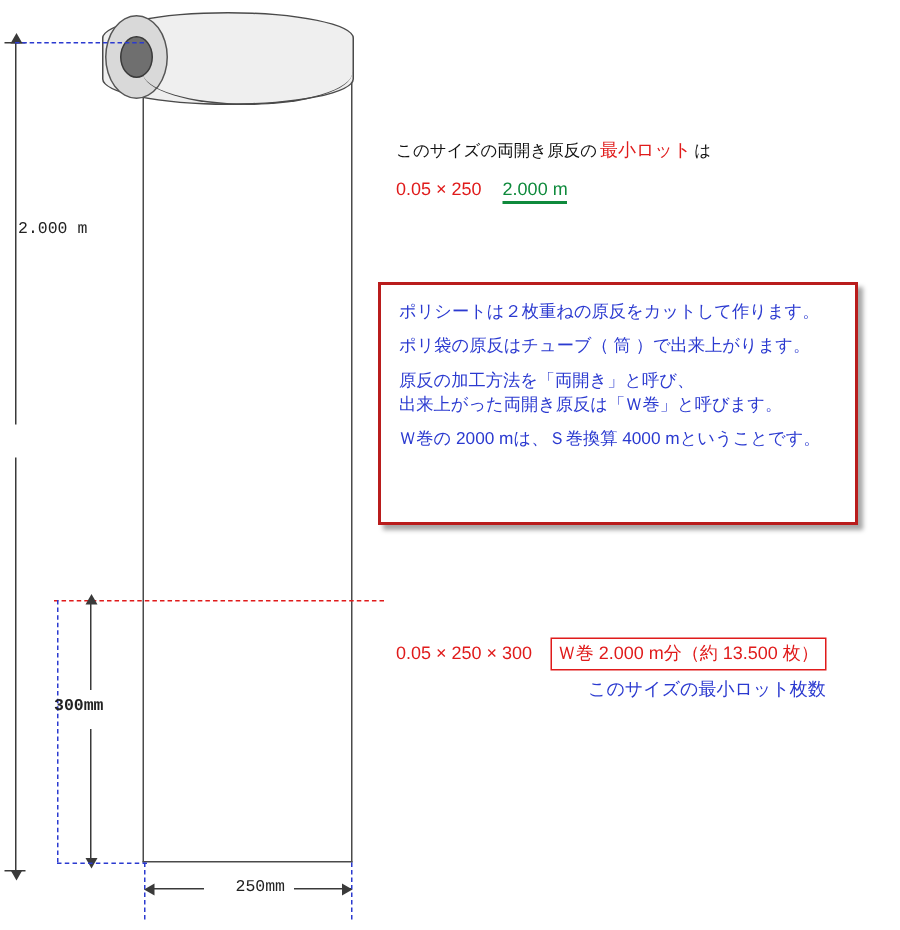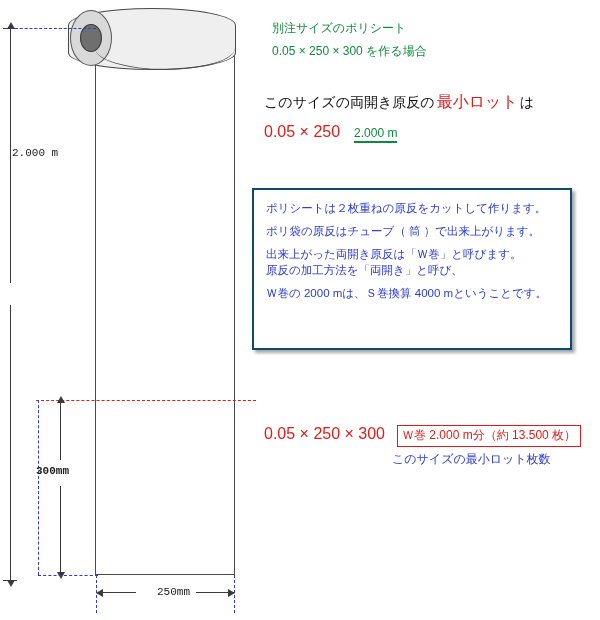--- a/index.html
+++ b/index.html
@@ -110,26 +110,26 @@
   }
 
   
   .t-green {
     color: #0f8a3c;
     font-size: 12px;
     white-space: nowrap;
   }
   .t-black {
     color: #111;
-    font-size: 14px;
+    font-size: 11px;
     white-space: nowrap;
   }
   .t-red {
     color: #e01b1b;
-    font-size: 16px;
+    font-size: 12px;
     white-space: nowrap;
   }
   .t-blue {
     color: #2b3ad0;
     font-size: 12px;
     white-space: nowrap;
   }
   .t-row { display: flex; align-items: baseline; gap: 6px; }
   .u-green {
     color: #0f8a3c;
@@ -137,21 +137,21 @@
     border-bottom: 2px solid #0f8a3c;
     padding-bottom: 1px;
     white-space: nowrap;
   }
 
   
   .note-box {
     left: 252px; top: 188px;
     width: 320px; height: 162px;
     background: #ffffff;
-    border: 2px solid #0c4a6e;
+    border: 2px solid #b91c1c;
     box-sizing: border-box;
     box-shadow: 3px 3px 3px rgba(0,0,0,0.35);
     padding: 10px 12px;
   }
   .note-line {
     font-size: 11.5px;
     line-height: 16px;
     white-space: nowrap;
   }
   .note-blue { color: #2b3ad0; }
@@ -199,44 +199,40 @@
   <div class="abs dashed-blue-h" style="left:38px; top:575px; width:60px;"></div>
 
   <div class="abs dashed-blue-v" style="left:96px; top:575px; height:38px;"></div>
   <div class="abs dashed-blue-v" style="left:234px; top:575px; height:38px;"></div>
   <div class="abs tick-h" style="left:98px; top:592px; width:38px;"></div>
   <div class="abs arrow-left" style="left:96px; top:589px;"></div>
   <div class="abs tick-h" style="left:196px; top:592px; width:38px;"></div>
   <div class="abs arrow-right" style="left:228px; top:589px;"></div>
   <div class="abs lbl-mono" style="left:157px; top:586px;">250mm</div>
 
-  <div class="abs" style="left:272px; top:20px;">
-    <div class="t-green">別注サイズのポリシート</div>
-    <div class="t-green" style="margin-top:6px;">0.05 × 250 × 300 を作る場合</div>
-  </div>
 
   <div class="abs" style="left:264px; top:92px;">
     <div class="t-row">
       <span class="t-black">このサイズの両開き原反の </span>
       <span class="t-red" style="margin-left:-4px;">最小ロット</span>
       <span class="t-black" style="margin-left:-4px;"> は</span>
     </div>
     <div class="t-row" style="margin-top:10px; gap:14px;">
       <span class="t-red">0.05 × 250</span>
       <span class="u-green">2.000 m</span>
     </div>
   </div>
 
   <div class="abs note-box">
     <div class="note-line note-blue">ポリシートは２枚重ねの原反をカットして作ります。</div>
     <div class="note-gap"></div>
     <div class="note-line note-blue">ポリ袋の原反はチューブ（ 筒 ）で出来上がります。</div>
     <div class="note-gap"></div>
+    <div class="note-line note-blue">原反の加工方法を「両開き」と呼び、</div>
     <div class="note-line note-blue">出来上がった両開き原反は「Ｗ巻」と呼びます。</div>
-    <div class="note-line note-blue">原反の加工方法を「両開き」と呼び、</div>
     <div class="note-gap"></div>
     <div class="note-line note-blue">Ｗ巻の 2000 mは、Ｓ巻換算 4000 mということです。</div>
   </div>
 
   <div class="abs" style="left:264px; top:415px;">
     <div class="t-row" style="margin-top:10px; gap:12px;">
       <span class="t-red">0.05 × 250 × 300</span>
       <span class="red-box-underline">Ｗ巻 2.000 m分（約 13.500 枚）</span>
     </div>
     <div class="t-blue" style="margin-top:4px; margin-left:128px;">このサイズの最小ロット枚数</div>

